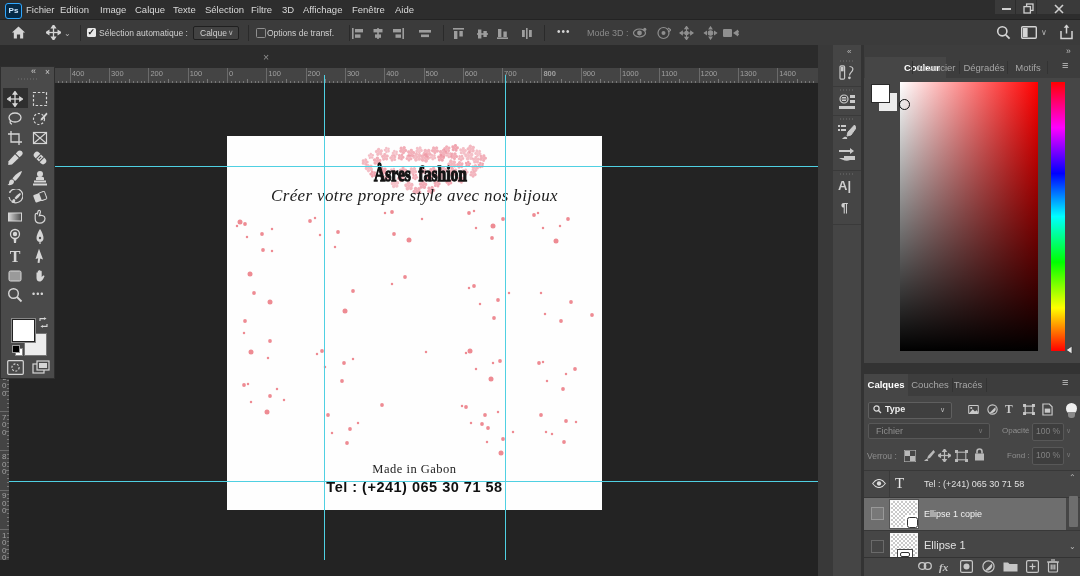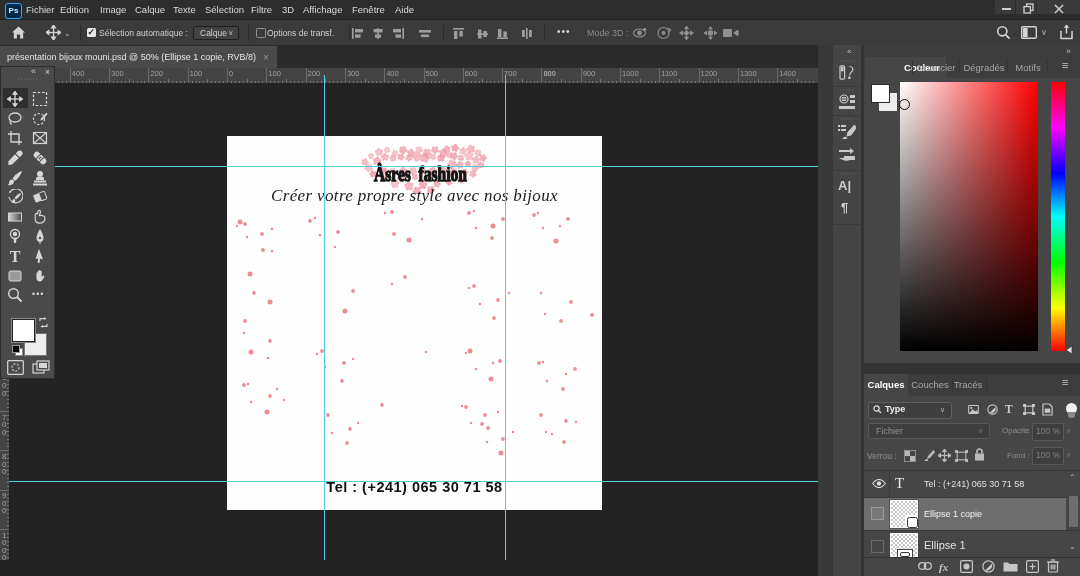--- a/index.html
+++ b/index.html
@@ -148,21 +148,20 @@
         <rect x="2" y="2" width="4.6" height="9" fill="#d4d4d4"></rect>
       </svg>
       <div style="position:absolute;left:1041px;top:6px;height:14px;color:#b5b5b5;font-size:8px;line-height:14px;">∨</div>
       <svg style="position:absolute;left:1059px;top:4px" width="15" height="16" viewBox="0 0 15 16">
         <path d="M2 7 L2 14.5 L13 14.5 L13 7" fill="none" stroke="#d4d4d4" stroke-width="1.5"></path>
         <line x1="7.5" y1="1.5" x2="7.5" y2="9.5" stroke="#d4d4d4" stroke-width="1.5"></line>
         <path d="M7.5 0.5 L10.3 3.8 L4.7 3.8 Z" fill="#d4d4d4"></path>
       </svg>
     </div>
     <div style="position:absolute;left:0px;top:45px;width:818px;height:23px;background:#2b2b2b;"></div>
-    <div style="position:absolute;left:0px;top:46px;width:277px;height:22px;background:#4a4a4a;color:#e3e3e3;font-size:9px;line-height:22px;padding-left:7px;box-sizing:border-box;white-space:nowrap;">présentation bijoux mouni.psd @ 50% (Ellipse 1 copie, RVB/8)</div>
     <div style="position:absolute;left:263px;top:46px;height:22px;color:#8f8f8f;font-size:10.5px;line-height:22px;">×</div>
     <div style="position:absolute;left:0px;top:68px;width:818px;height:492px;background:#232323;"></div>
     <div style="position:absolute;left:0;top:68px;width:818px;height:15px;background:#444444;overflow:hidden;">
       <div style="position:absolute;left:30.5px;top:0px;width:1px;height:15px;background:#6a6a6a;"></div>
       <div style="position:absolute;left:32.5px;top:1px;color:#a0a0a0;font-size:7.5px;">500</div>
       <div style="position:absolute;left:69.8px;top:0px;width:1px;height:15px;background:#6a6a6a;"></div>
       <div style="position:absolute;left:71.8px;top:1px;color:#a0a0a0;font-size:7.5px;">400</div>
       <div style="position:absolute;left:109.1px;top:0px;width:1px;height:15px;background:#6a6a6a;"></div>
       <div style="position:absolute;left:111.1px;top:1px;color:#a0a0a0;font-size:7.5px;">300</div>
       <div style="position:absolute;left:148.4px;top:0px;width:1px;height:15px;background:#6a6a6a;"></div>
@@ -711,20 +710,21 @@
         <circle cx="276" cy="303" r="1.88" fill="#ee8b93"></circle>
         <circle cx="260" cy="306" r="1.25" fill="#ee8b93"></circle>
         <circle cx="274" cy="317" r="2.50" fill="#ee8b93"></circle>
         <circle cx="314" cy="279" r="1.88" fill="#ee8b93"></circle>
         <circle cx="319" cy="296" r="1.25" fill="#ee8b93"></circle>
         <circle cx="325" cy="298" r="1.25" fill="#ee8b93"></circle>
         <circle cx="339" cy="285" r="1.88" fill="#ee8b93"></circle>
         <circle cx="349" cy="286" r="1.25" fill="#ee8b93"></circle>
         <circle cx="337" cy="306" r="1.88" fill="#ee8b93"></circle>
       </svg>
+      <div style="position:absolute;left:0px;top:326px;width:375px;height:16px;text-align:center;font-family:'Liberation Serif',serif;font-size:12.5px;letter-spacing:0.5px;color:#222;">Made in Gabon</div>
       <div style="position:absolute;left:0px;top:343px;width:375px;height:18px;text-align:center;font-family:'Liberation Sans',sans-serif;font-weight:bold;font-size:14.5px;letter-spacing:0.5px;color:#101010;">Tel : (+241) 065 30 71 58</div>
     </div>
     <div style="position:absolute;left:9px;top:166px;width:809px;height:1px;background:#4fd0e2;"></div>
     <div style="position:absolute;left:9px;top:480.5px;width:809px;height:1px;background:#4fd0e2;"></div>
     <div style="position:absolute;left:323.5px;top:75px;width:1px;height:485px;background:#4fd0e2;"></div>
     <div style="position:absolute;left:504.5px;top:75px;width:1px;height:485px;background:#4fd0e2;"></div>
     <div style="position:absolute;left:818px;top:45px;width:262px;height:531px;background:#333333;"></div>
     <div style="position:absolute;left:818px;top:45px;width:15px;height:531px;background:#393939;"></div>
     <div style="position:absolute;left:833px;top:45px;width:28px;height:531px;background:#454545;">
       <div style="position:absolute;left:14px;top:2px;color:#bbb;font-size:8px;">«</div>

